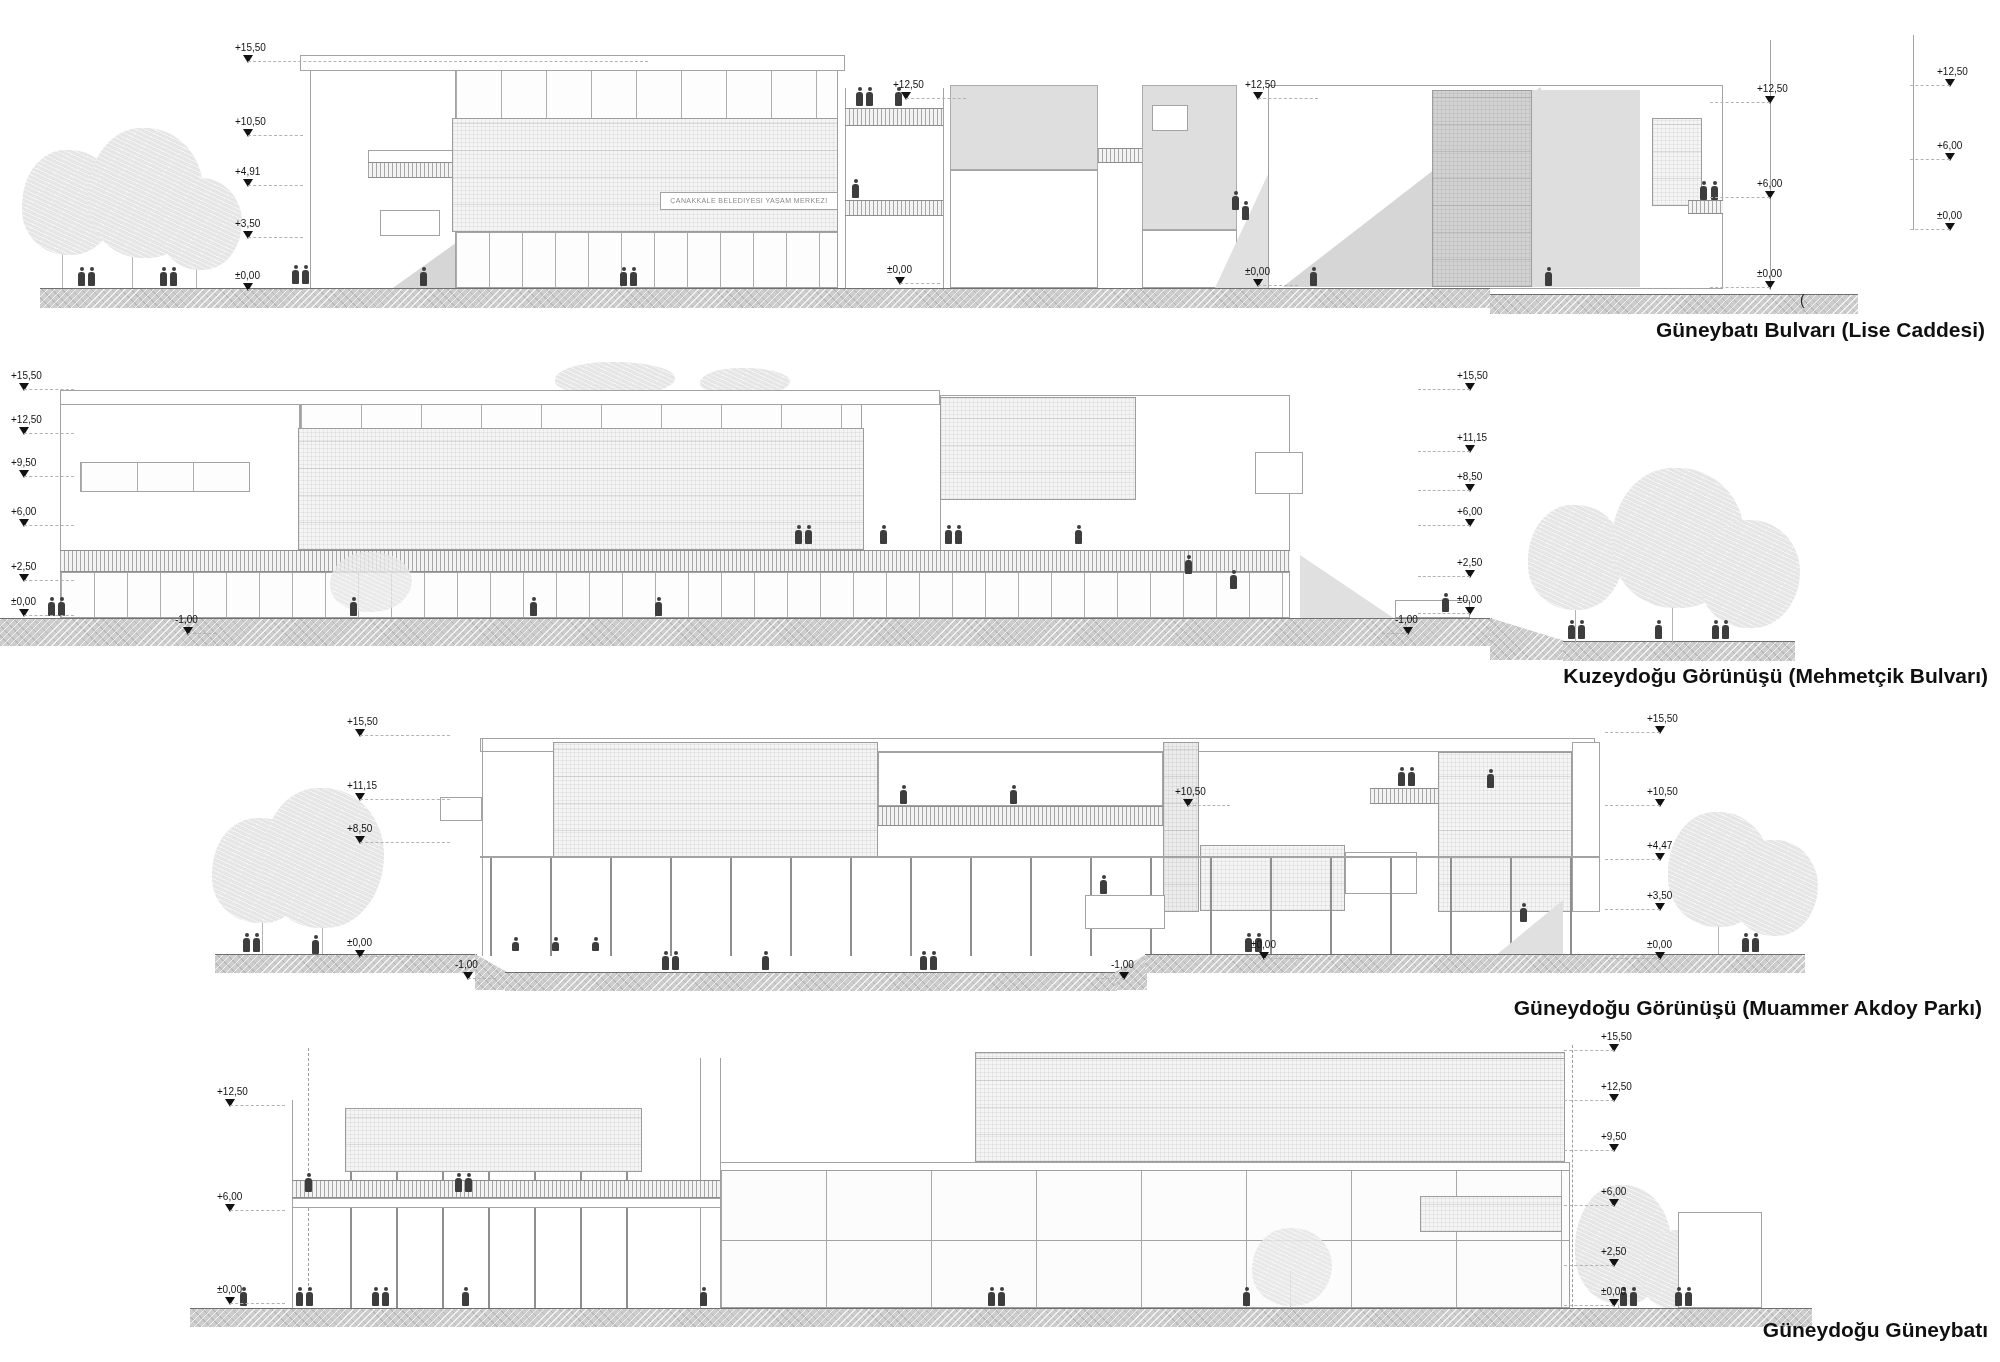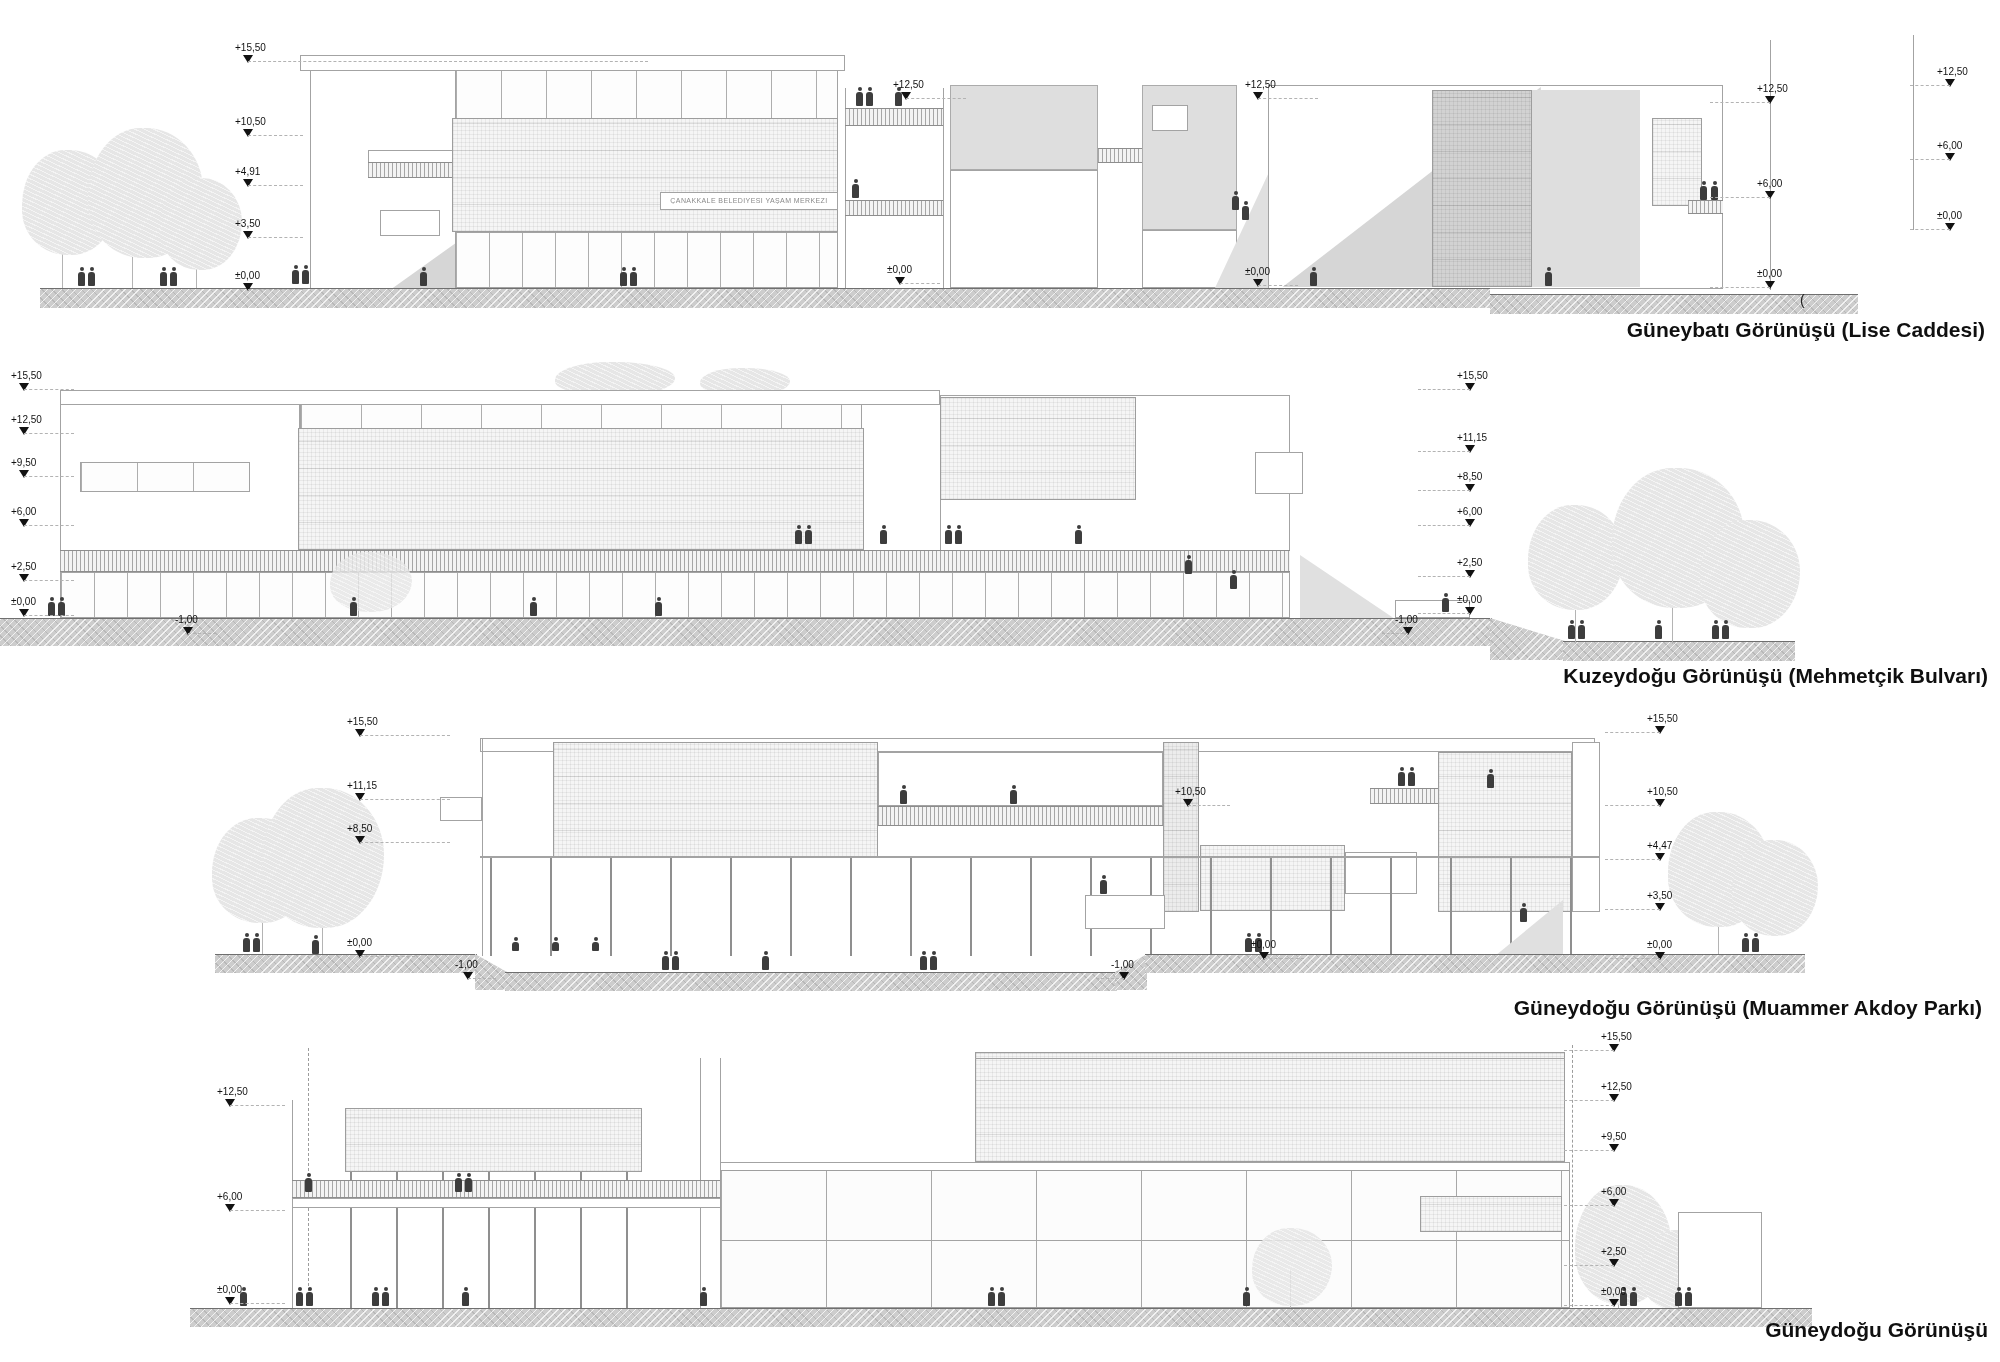--- a/index.html
+++ b/index.html
@@ -539,19 +539,19 @@
         <span class="m-tri"></span>
         <span class="m-lead" style="left: -50px; width: 50px;"></span>
       </div>
       <div class="marker" style="left: 1614px; top: 1306px;">
         <span class="m-label">±0,00</span>
         <span class="m-tri"></span>
         <span class="m-lead" style="left: -50px; width: 50px;"></span>
       </div>
     </div>
 
-  <div class="caption" style="right:15px;top:318px;">Güneybatı Görünüşü (Lise Caddesi)</div>
+  <div class="caption" style="right:15px;top:318px;">Güneybatı Bulvarı (Lise Caddesi)</div>
   <div class="caption" style="right:12px;top:664px;">Kuzeydoğu Görünüşü (Mehmetçik Bulvarı)</div>
   <div class="caption" style="right:18px;top:996px;">Güneydoğu Görünüşü (Muammer Akdoy Parkı)</div>
-  <div class="caption" style="right:12px;top:1318px;">Güneydoğu Görünüşü</div>
+  <div class="caption" style="right:12px;top:1318px;">Güneydoğu Güneybatı</div>
   <div class="stray" style="left:1800px;top:292px;">(</div>
 
 </div>
 
 </body></html>

